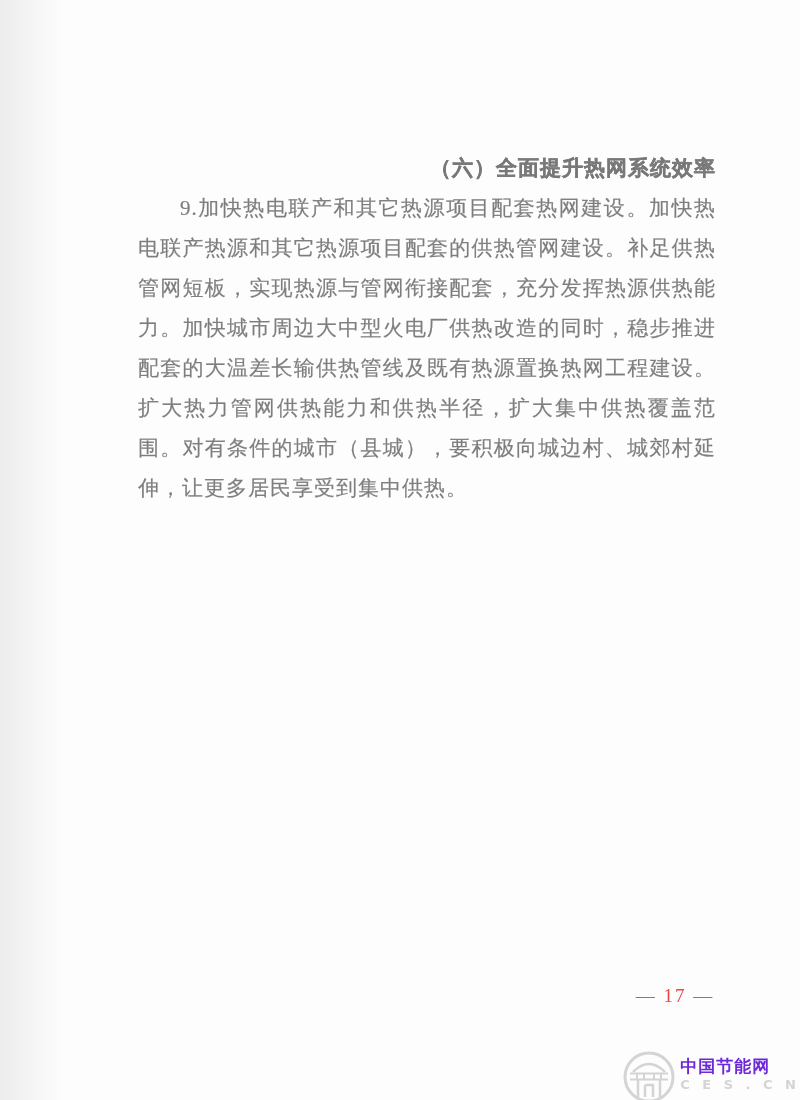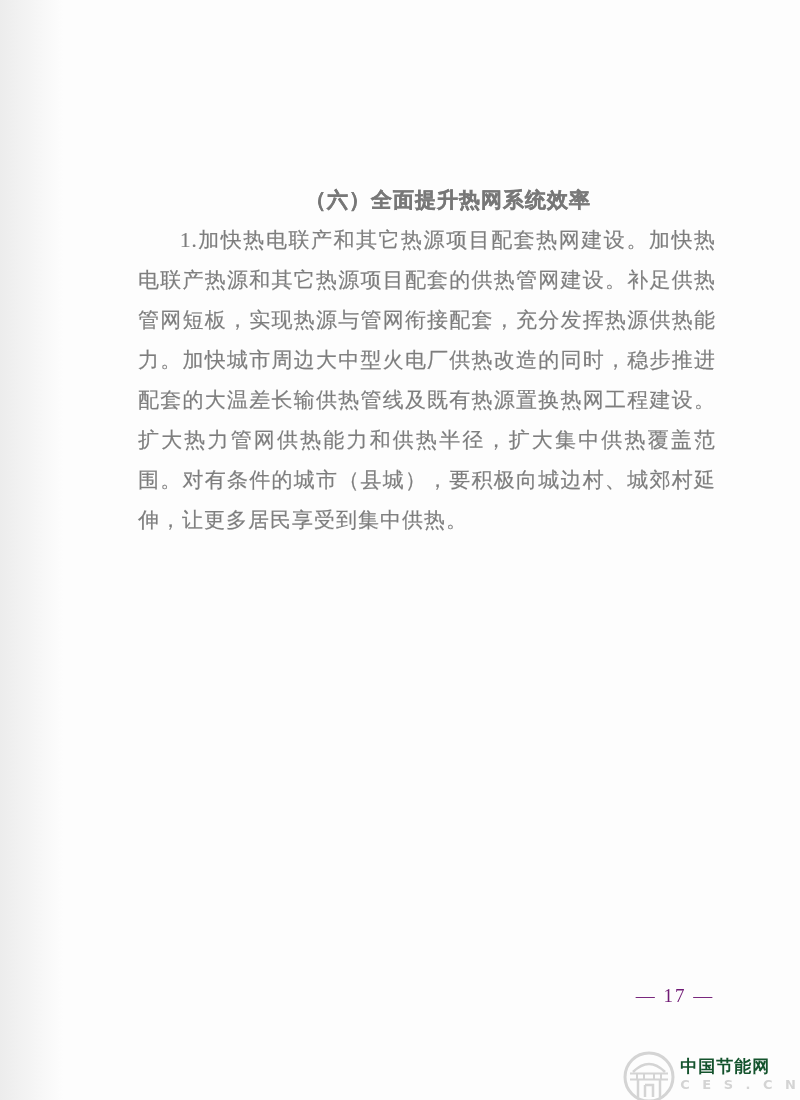--- a/index.html
+++ b/index.html
@@ -40,33 +40,32 @@
     letter-spacing: 1px;
     color: #7d7d7d;
     text-align: justify;
     text-justify: inter-character;
     text-indent: 2em;
     -webkit-text-stroke: 0.2px #8a8a8a;
   }
   .content p.heading-par {
     font-weight: 600;
     color: #707070;
-    text-align: center;
-    margin-top: 32px;
+    text-align: right;
     -webkit-text-stroke: 0.35px #7a7a7a;
   }
   .page-number {
     position: absolute;
     top: 985px;
     left: 630px;
     width: 90px;
     text-align: center;
     font-size: 19px;
     letter-spacing: 2px;
-    color: #701a75;
+    color: #ef4444;
   }
   .watermark {
     position: absolute;
     right: 0px;
     bottom: -10px;
     display: flex;
     align-items: flex-start;
     gap: 3px;
     color: #d2d2d2;
     overflow: hidden;
@@ -78,21 +77,21 @@
   }
   .wm-text {
     padding-top: 8px;
   }
   .wm-name {
     font-family: "DejaVu Sans", "Liberation Sans", sans-serif;
     font-size: 17px;
     font-weight: bold;
     letter-spacing: 1px;
     line-height: 20px;
-    color: #14532d;
+    color: #6d28d9;
     white-space: nowrap;
   }
   .wm-code {
     font-family: "DejaVu Sans", "Liberation Sans", sans-serif;
     font-size: 13px;
     font-weight: bold;
     letter-spacing: 4px;
     line-height: 17px;
     color: #d4d4d4;
     white-space: nowrap;
@@ -100,21 +99,21 @@
 </style>
 </head>
 <body>
 
 <div class="page">
 
   <div class="edge-shade"></div>
 
   <main class="content">
     <p class="heading-par">（六）全面提升热网系统效率</p>
-    <p class="body-par">1.加快热电联产和其它热源项目配套热网建设。加快热电联产热源和其它热源项目配套的供热管网建设。补足供热管网短板，实现热源与管网衔接配套，充分发挥热源供热能力。加快城市周边大中型火电厂供热改造的同时，稳步推进配套的大温差长输供热管线及既有热源置换热网工程建设。扩大热力管网供热能力和供热半径，扩大集中供热覆盖范围。对有条件的城市（县城），要积极向城边村、城郊村延伸，让更多居民享受到集中供热。</p>
+    <p class="body-par">9.加快热电联产和其它热源项目配套热网建设。加快热电联产热源和其它热源项目配套的供热管网建设。补足供热管网短板，实现热源与管网衔接配套，充分发挥热源供热能力。加快城市周边大中型火电厂供热改造的同时，稳步推进配套的大温差长输供热管线及既有热源置换热网工程建设。扩大热力管网供热能力和供热半径，扩大集中供热覆盖范围。对有条件的城市（县城），要积极向城边村、城郊村延伸，让更多居民享受到集中供热。</p>
   </main>
 
   <div class="page-number">— 17 —</div>
 
   <div class="watermark">
     <svg class="wm-logo" viewBox="0 0 56 62" fill="none" xmlns="http://www.w3.org/2000/svg">
       <circle cx="28" cy="29" r="24" stroke="#d4d4d4" stroke-width="3"></circle>
       <path d="M12 24 Q28 8 44 24" stroke="#d4d4d4" stroke-width="2.5" fill="none"></path>
       <line x1="9" y1="25.5" x2="47" y2="25.5" stroke="#d4d4d4" stroke-width="2"></line>
       <line x1="9" y1="31.5" x2="47" y2="31.5" stroke="#d4d4d4" stroke-width="2"></line>

